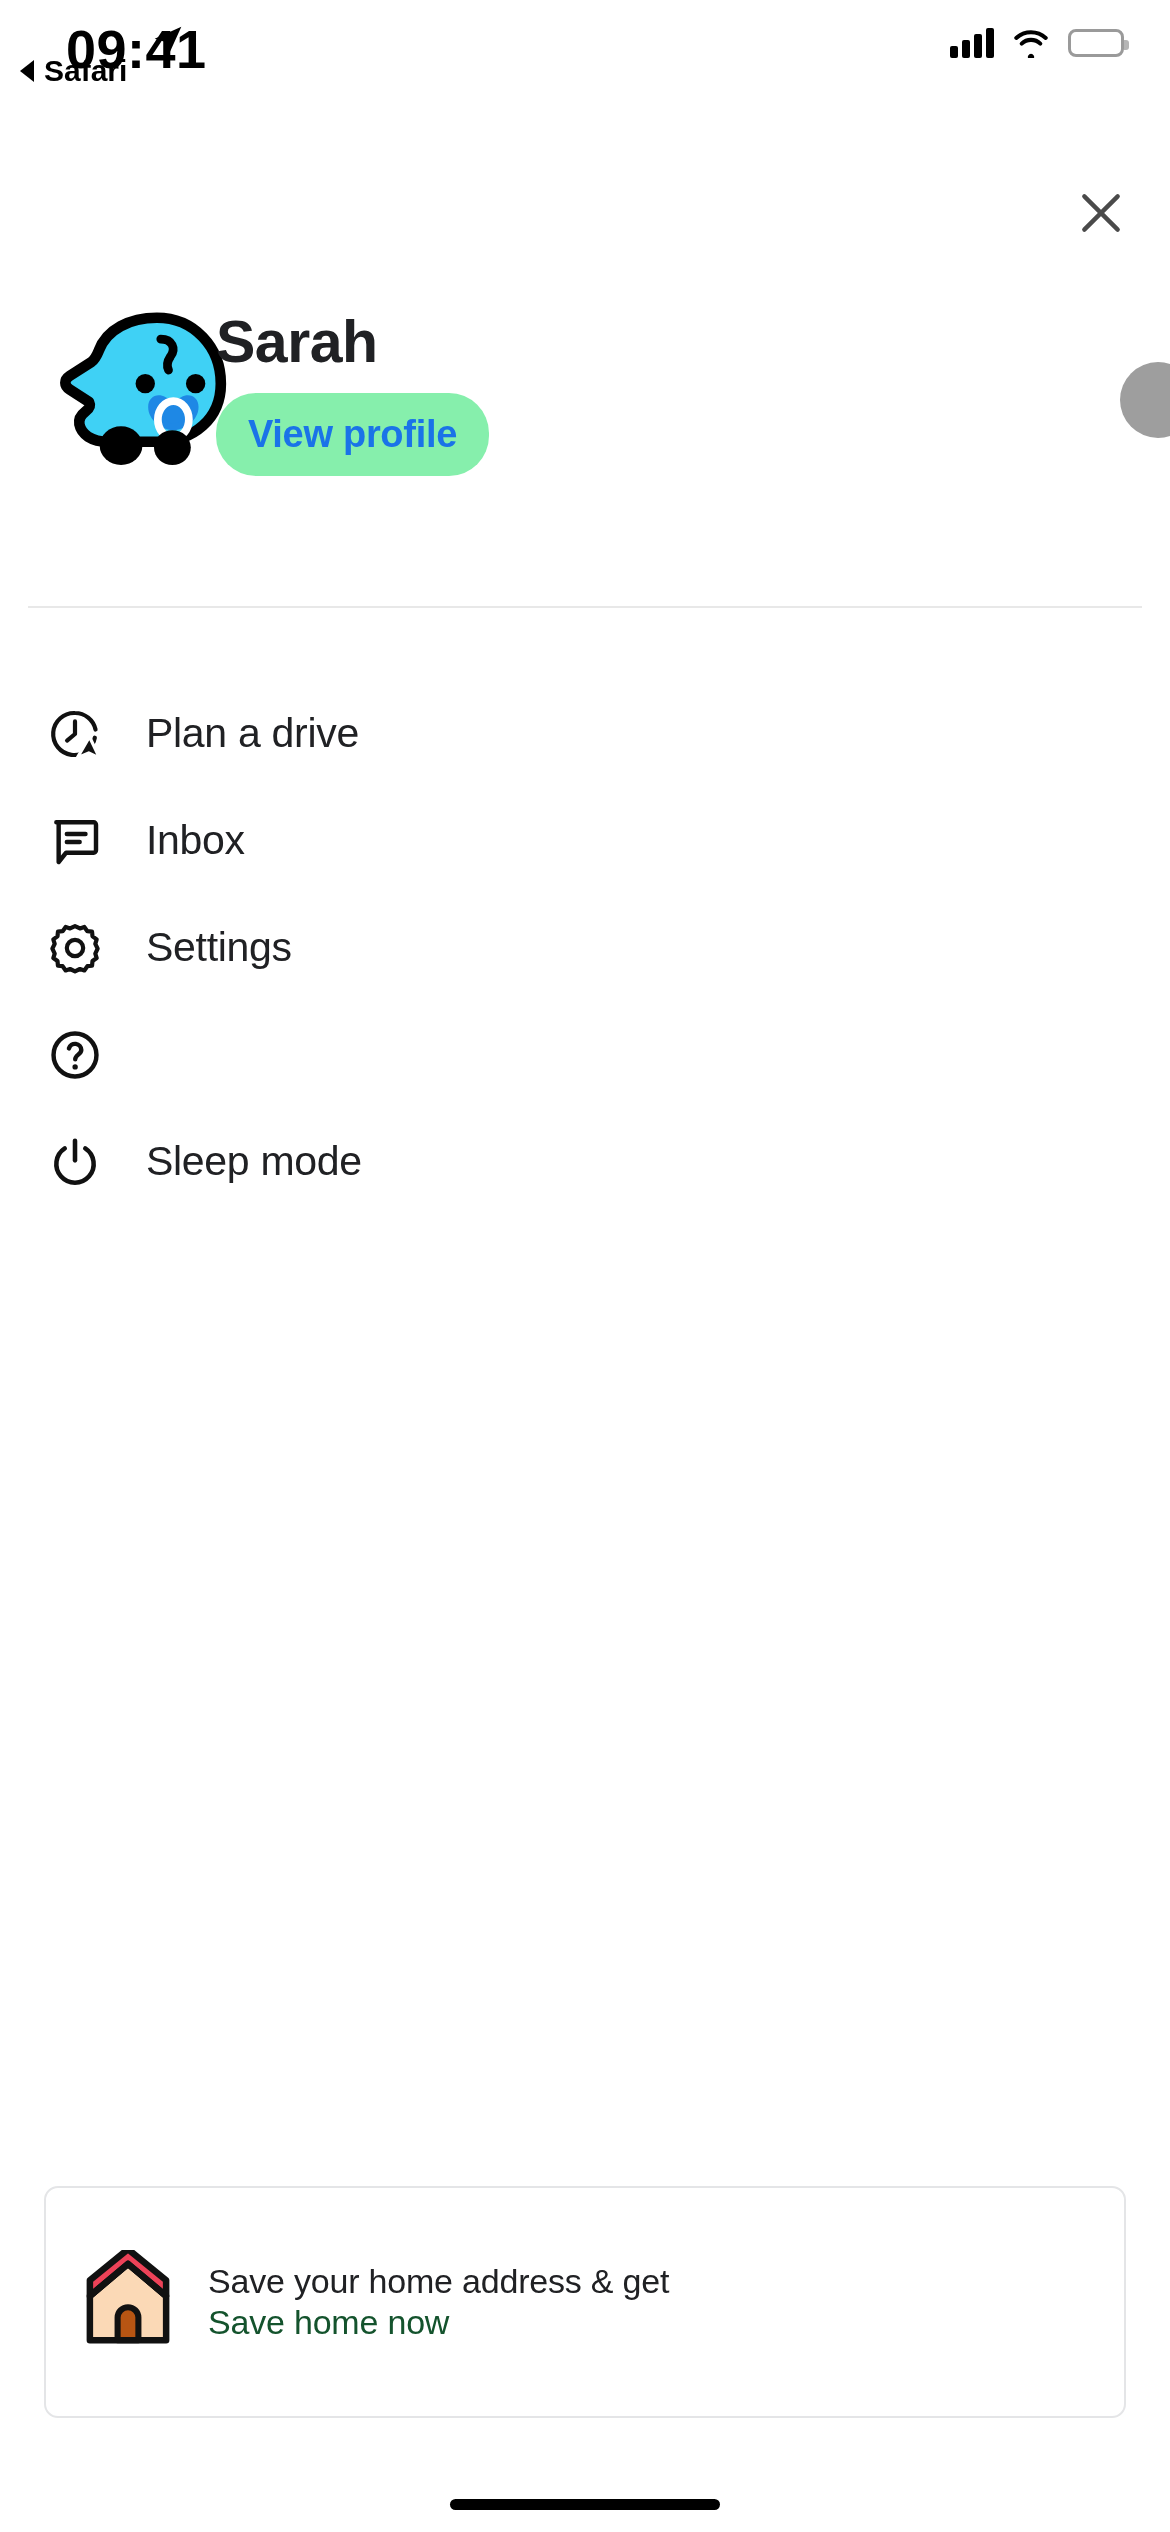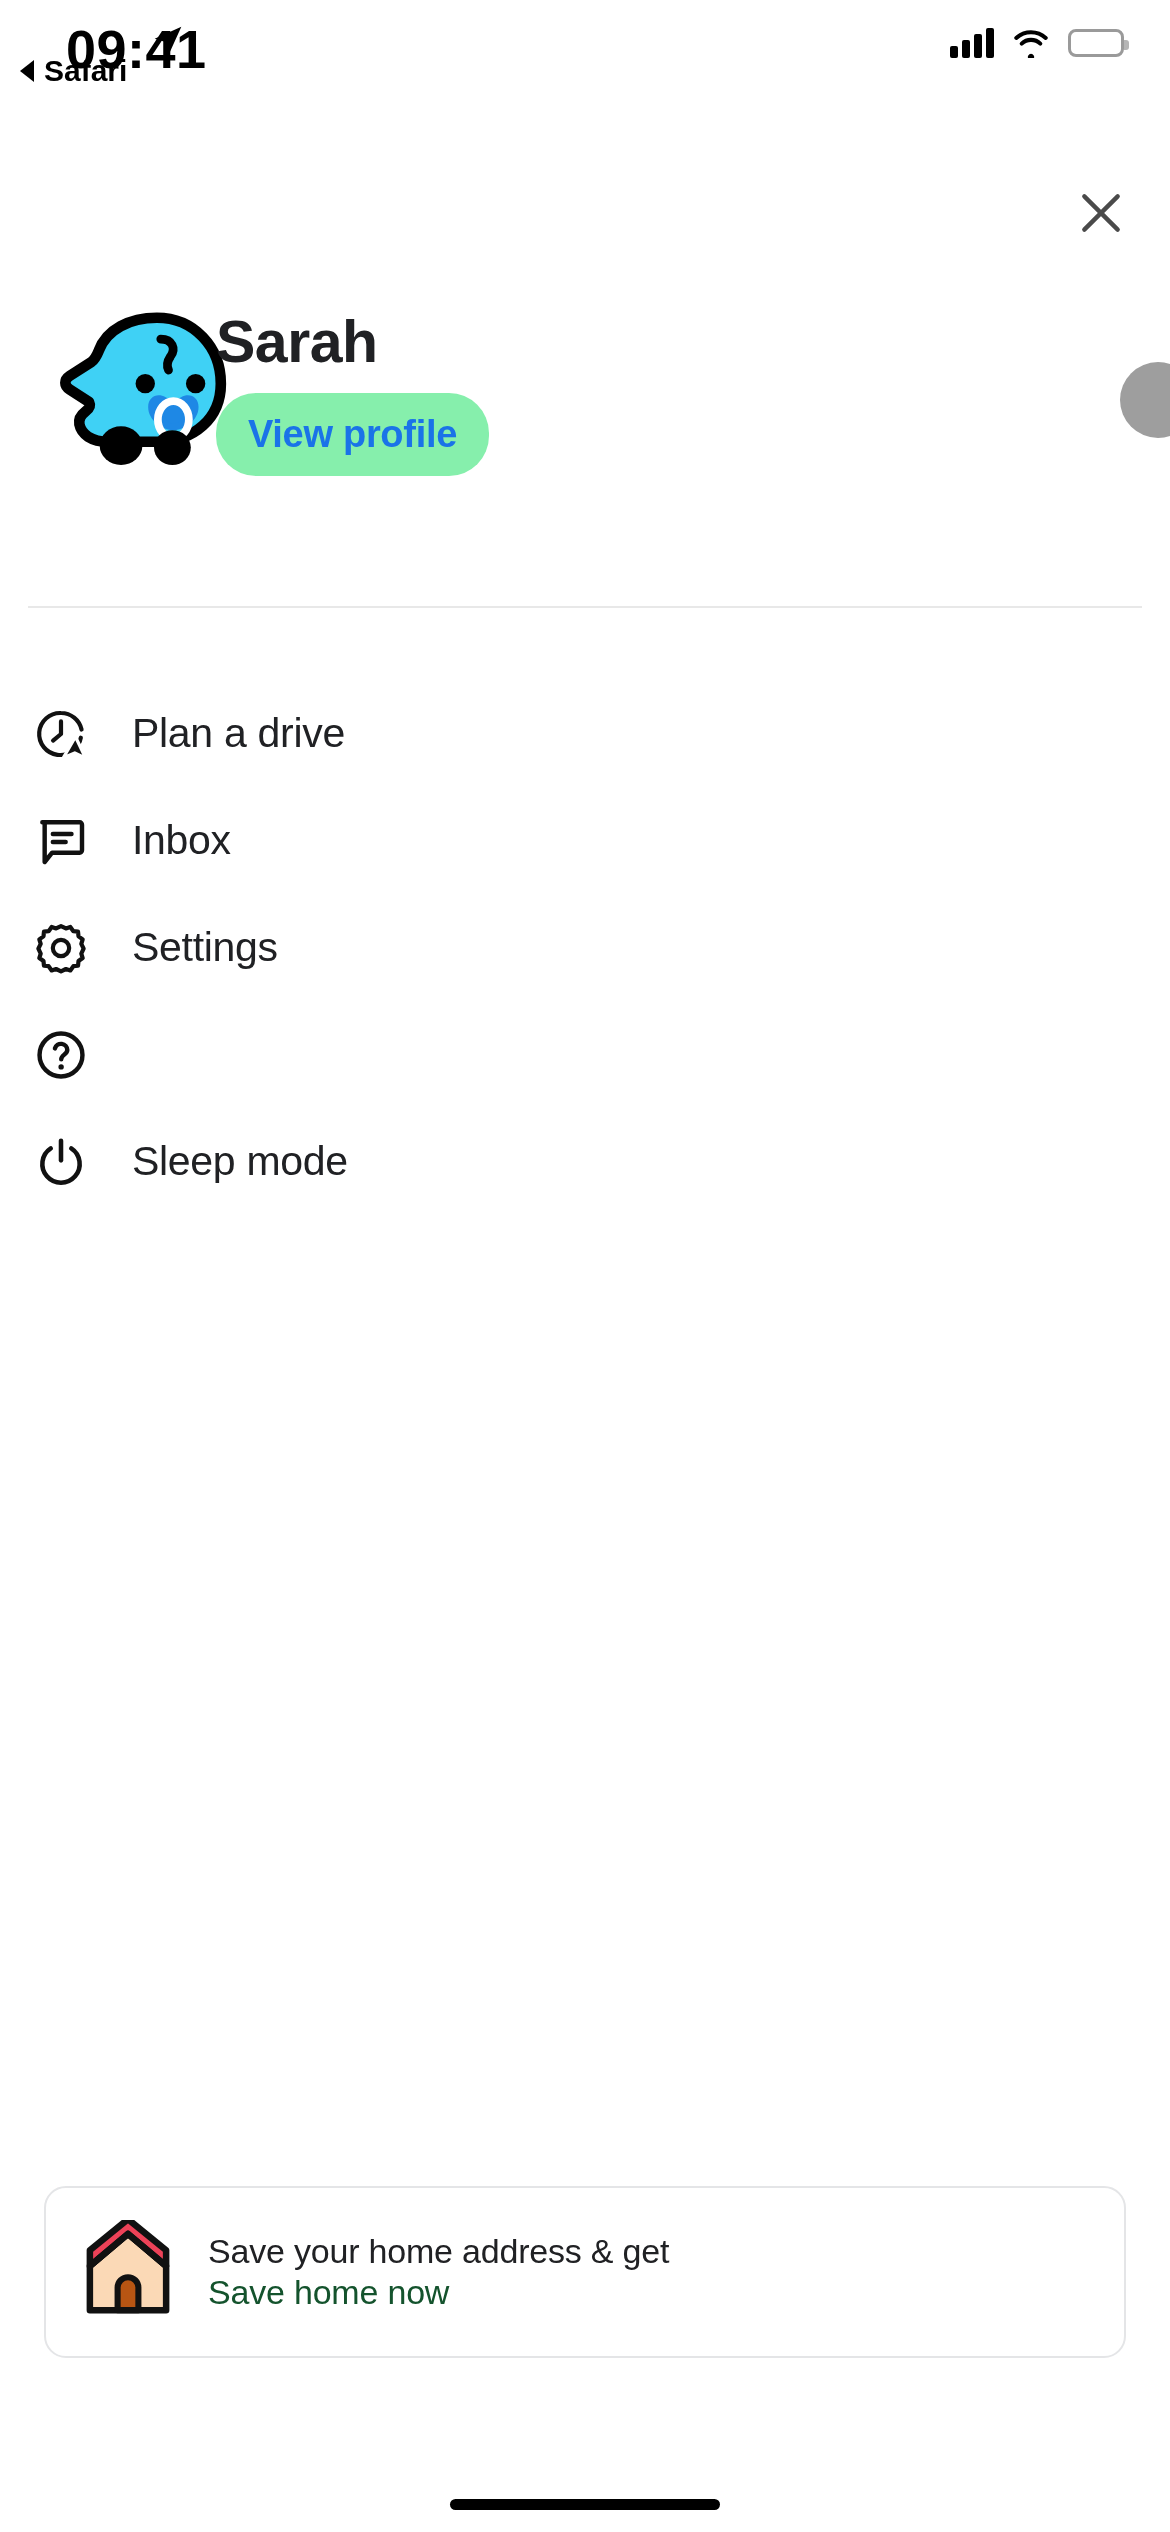--- a/index.html
+++ b/index.html
@@ -144,42 +144,42 @@
 
   
   .menu {
     position: absolute;
     top: 680px; left: 0; right: 0;
   }
   .menu-item {
     display: flex;
     align-items: center;
     height: 107px;
-    padding-left: 32px;
+    padding-left: 46px;
   }
   .menu-icon {
     width: 58px; height: 58px;
     display: flex; align-items: center; justify-content: center;
     flex: 0 0 58px;
   }
   .menu-label {
     margin-left: 42px;
     font-size: 41px;
     color: #202124;
     letter-spacing: -0.3px;
   }
 
   
   .home-card {
     position: absolute;
     left: 44px; right: 44px;
     top: 2186px;
-    height: 172px;
+    height: 232px;
     border: 2px solid #e4e5e7;
-    border-radius: 22px;
+    border-radius: 14px;
     display: flex;
     align-items: center;
     padding: 0 28px;
   }
   .home-icon {
     flex: 0 0 108px;
     width: 108px; height: 108px;
     display: flex; align-items: center; justify-content: center;
   }
   .home-text {

